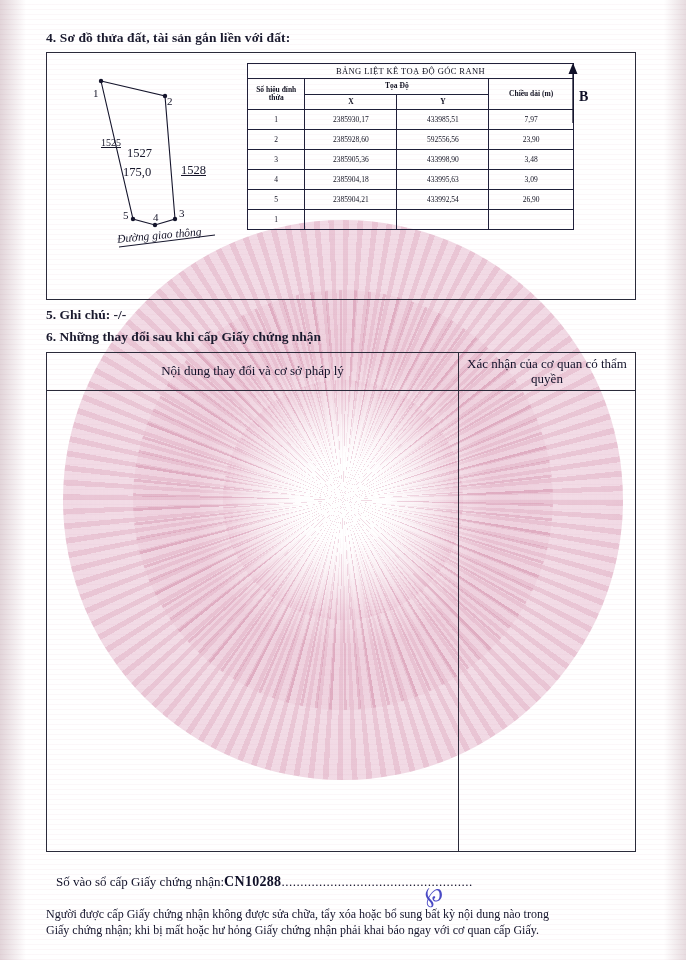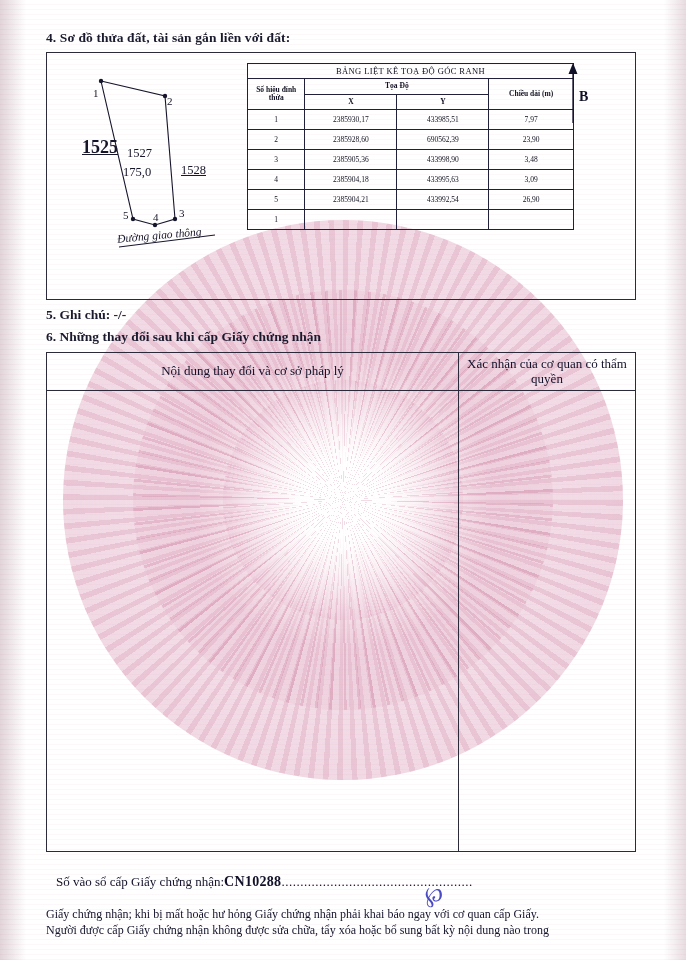--- a/index.html
+++ b/index.html
@@ -303,21 +303,21 @@
 
           <line x1="62" y1="188" x2="158" y2="176" stroke="#15152c" stroke-width="1"></line>
         </svg>
 
         <span class="plabel" style="left:36px; top:28px;">1</span>
         <span class="plabel" style="left:110px; top:36px;">2</span>
         <span class="plabel" style="left:122px; top:148px;">3</span>
         <span class="plabel" style="left:96px; top:152px;">4</span>
         <span class="plabel" style="left:66px; top:150px;">5</span>
 
-        <span class="plabel u" style="left:25px; top:78px; font-size:18px;font-weight:bold;">1525</span>
+        <span class="plabel u" style="left:44px; top:78px; font-size:10px;">1525</span>
         <span class="plabel" style="left:70px; top:87px; font-size:12.5px;">1527</span>
         <span class="plabel" style="left:66px; top:106px; font-size:12.5px;">175,0</span>
         <span class="plabel u" style="left:124px; top:104px; font-size:12.5px;">1528</span>
 
         <span class="road-label" style="left:60px; top:170px;">Đường giao thông</span>
       </div>
 
       <div class="coord-wrap">
         <table class="coord">
           <tbody>
@@ -336,21 +336,21 @@
 
           <tr>
             <td class="num">1</td>
             <td class="num">2385930,17</td>
             <td class="num">433985,51</td>
             <td class="num">7,97</td>
           </tr>
           <tr>
             <td class="num">2</td>
             <td class="num">2385928,60</td>
-            <td class="num">690562,39</td>
+            <td class="num">592556,56</td>
             <td class="num">23,90</td>
           </tr>
           <tr>
             <td class="num">3</td>
             <td class="num">2385905,36</td>
             <td class="num">433998,90</td>
             <td class="num">3,48</td>
           </tr>
           <tr>
             <td class="num">4</td>
@@ -395,18 +395,18 @@
         <div class="ch-head">Xác nhận của cơ quan có thẩm quyền</div>
       </div>
     </div>
 
     <div class="so-line">
       <span>Số vào sổ cấp Giấy chứng nhận:</span><span class="cn-code">CN10288</span><span class="dots">...................................................</span>
     </div>
     <div class="sig">℘</div>
 
     <div class="note">
+      <div>Người được cấp Giấy chứng nhận không được sửa chữa, tẩy xóa hoặc bổ sung bất kỳ nội dung nào trong</div>
       <div>Giấy chứng nhận; khi bị mất hoặc hư hỏng Giấy chứng nhận phải khai báo ngay với cơ quan cấp Giấy.</div>
-      <div>Người được cấp Giấy chứng nhận không được sửa chữa, tẩy xóa hoặc bổ sung bất kỳ nội dung nào trong</div>
     </div>
 
   </div>
 </div>
 
 </body></html>

